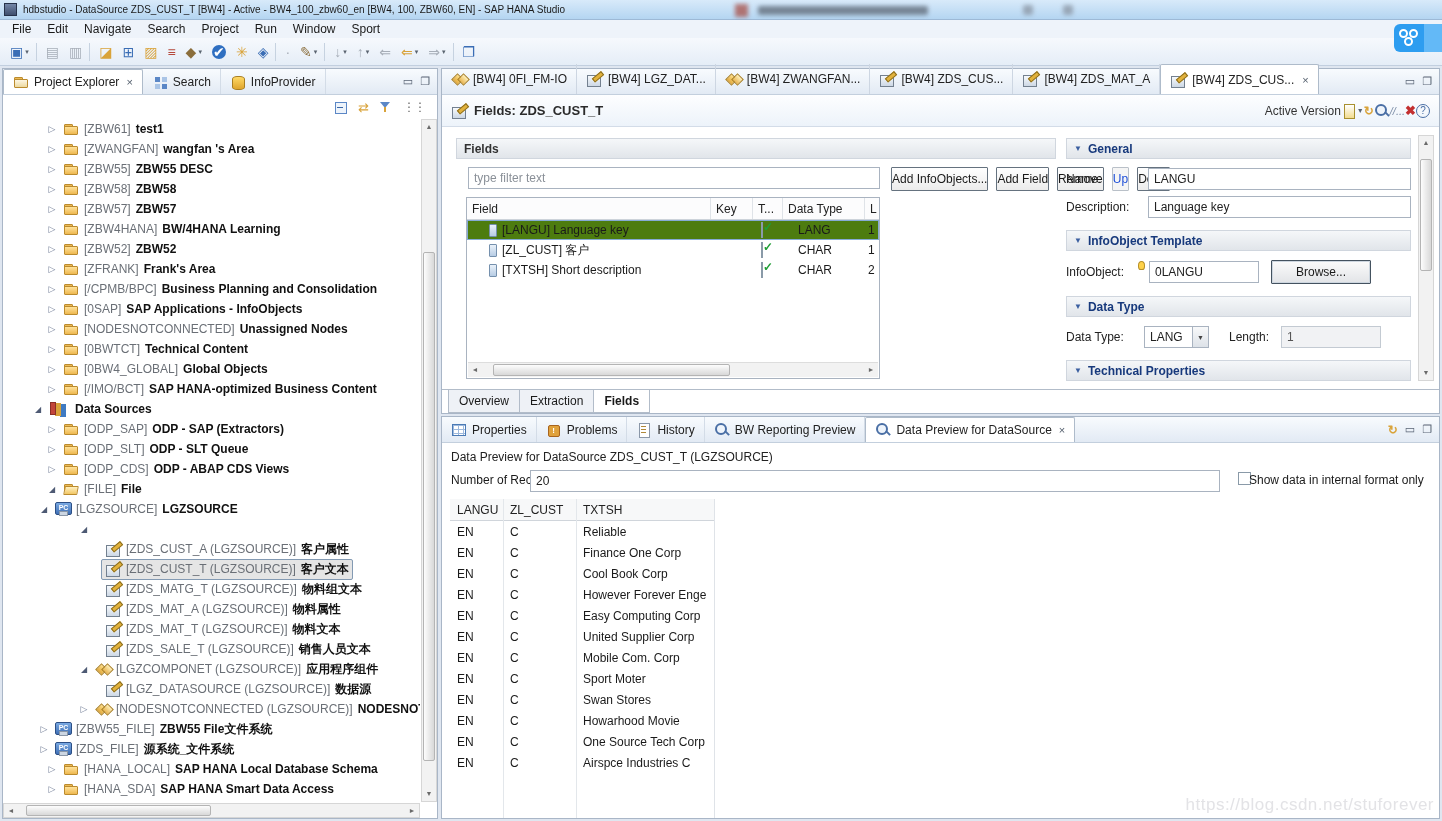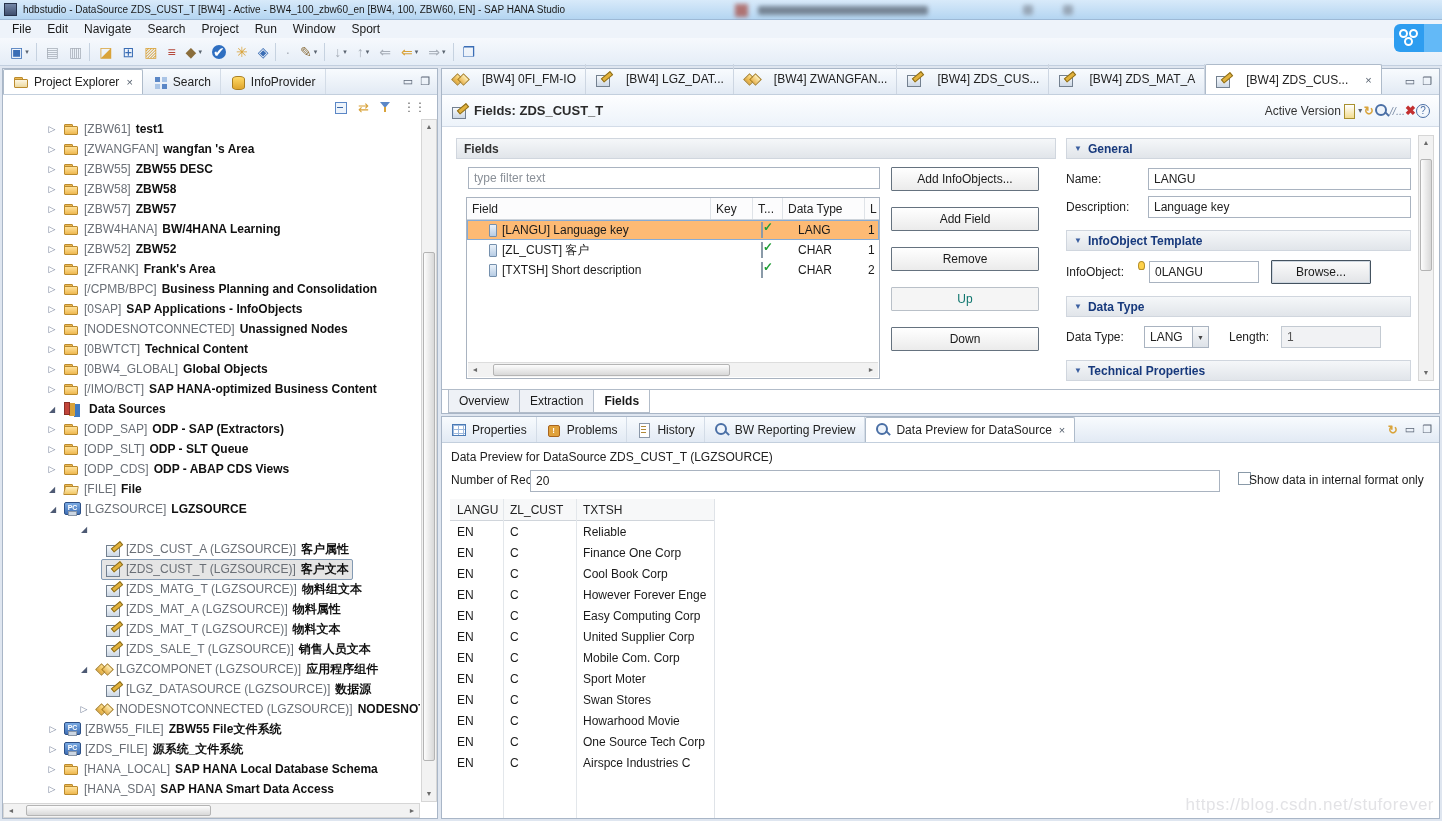--- a/index.html
+++ b/index.html
@@ -73,37 +73,37 @@
 .vmenu{color:#666;font-size:12px;letter-spacing:-1px}
 .tree{position:absolute;left:0;top:50px;right:17px;bottom:16px;overflow:hidden;background:#fff}
 .trow{display:flex;align-items:center;height:20px;white-space:nowrap}
 .arrow{width:14px;text-align:center;color:#76829a;font-size:9px;flex:none}
 .ar-c::before{content:"▷"}
 .ar-e::before{content:"◢";font-size:8px;color:#4e5a74}
 .grp{display:inline-flex;align-items:center;gap:5px;padding:1px 3px;border:1px solid transparent}
 .sel .grp{border-color:#839ab3;background:#e5e5e5;border-radius:2px}
 .tid{color:#6a6f76}
 .tlb{font-weight:bold;color:#111}
-.lvl-1{padding-left:42px}.lvl-2{padding-left:42px}.lvl-3{padding-left:43px}.lvl-4{padding-left:74px}.lvl-5{padding-left:84px}
+.lvl-1{padding-left:28px}.lvl-2{padding-left:42px}.lvl-3{padding-left:34px}.lvl-4{padding-left:74px}.lvl-5{padding-left:84px}
 
 
 .sb-h,.sb-v{position:absolute;background:#f2f2f2;border:1px solid #d6d6d6;display:flex}
 .sb-h{height:15px;align-items:center}
 .sb-v{width:16px;flex-direction:column;align-items:center}
 .sb-h .ar,.sb-v .ar{flex:none;font-size:7px;color:#6a6a6a;width:14px;height:14px;text-align:center;line-height:14px}
 .sb-h .track,.sb-v .track{position:relative;flex:1;align-self:stretch}
 .sbthumb{position:absolute;background:linear-gradient(90deg,#fdfdfd,#d8d8d8);border:1px solid #b4b4b4;border-radius:2px}
 .sb-h .sbthumb{top:1px;bottom:1px;background:linear-gradient(#fdfdfd,#d8d8d8)}
 .sb-v .sbthumb{left:1px;right:1px}
 .tree-hsb{left:0;bottom:0;right:17px}
 .tree-vsb{right:0;top:50px;bottom:16px}
 
 
 .editor-panel{left:441px;top:68px;width:999px;height:346px}
-.etab{display:flex;align-items:center;gap:15px;height:30px;margin-top:1px;padding:0 9px;border-right:1px solid #cdd6e2;white-space:nowrap;color:#222}
+.etab{display:flex;align-items:center;gap:6px;height:30px;margin-top:1px;padding:0 9px;border-right:1px solid #cdd6e2;white-space:nowrap;color:#222}
 .etab.active{background:#fff;border:1px solid #aebbca;border-bottom:0;border-radius:2px 2px 0 0}
 .ed-header{position:absolute;left:0;top:26px;right:0;height:32px;background:linear-gradient(#fdfeff,#edf3fa);border-bottom:1px solid #d3dce8;display:flex;align-items:center;gap:7px;padding:0 9px}
 .ed-title{font-weight:bold;font-size:13px;color:#2b2b2b}
 .av{margin-left:auto;display:flex;align-items:center;color:#333}
 .slashes{color:#7a8ba5;font-size:11px;font-style:italic}
 .red-x{color:#c32f2f;font-weight:bold;font-size:13px}
 .help{width:14px;height:14px;border:1px solid #4a6fa5;border-radius:50%;color:#4a6fa5;font-size:10px;text-align:center;line-height:12px}
 .ddv{font-size:7px;color:#5a6470}
 .ed-content{position:absolute;left:0;top:58px;right:0;bottom:24px;background:#fff}
 .sec-hd{height:21px;background:linear-gradient(#f5f7f9,#e1e5ea);border:1px solid #d0d6de;display:flex;align-items:center;gap:6px;padding:0 7px;font-weight:bold}
@@ -114,27 +114,27 @@
 .inp{border:1px solid #a9b3c0;background:#fff;height:22px;padding:0 5px;font-size:12px;font-family:"Liberation Sans",sans-serif;color:#222}
 .inp::placeholder{color:#8a9098}
 .inp.dis{background:#f1f2f4;color:#555;border-color:#c3cad2}
 .filter-inp{position:absolute;left:26px;top:40px;width:412px}
 .ftable{position:absolute;left:24px;top:70px;width:414px;height:182px;border:1px solid #a9b3c0}
 .fgrid{display:grid;grid-template-columns:244px 42px 30px 82px 1fr;align-items:center}
 .fhd{height:22px;border-bottom:1px solid #cdd3da;background:#fcfcfd}
 .fhd>span{padding-left:5px;border-right:1px solid #dfe3e8;height:100%;display:flex;align-items:center;color:#222}
 .frow{height:20px}
 .frow .fname{display:flex;align-items:center;gap:5px;padding-left:22px;white-space:nowrap;overflow:hidden}
-.frow.sel{background:#fdba74;outline:1px solid #86abd5;outline-offset:-1px}
+.frow.sel{background:#4d7c0f;outline:1px solid #86abd5;outline-offset:-1px}
 .chk{width:13px;height:13px;border:1px solid #8a9aa8;background:#fff;position:relative;margin-left:8px}
 .chk.on::after{content:"✓";position:absolute;left:1px;top:-3px;color:#1f9e35;font-weight:bold;font-size:12px}
 .ft-hsb{left:1px;right:1px;bottom:1px;border:none;border-top:1px solid #ddd}
-.btncol{position:absolute;left:449px;top:40px;width:148px;display:flex;flex-direction:column;gap:16px}
+.btncol{position:absolute;left:449px;top:40px;width:148px;display:flex;flex-direction:row;gap:8px}
 .btn{border:1px solid #65727f;background:linear-gradient(#ffffff,#ebebeb);height:24px;display:flex;align-items:center;justify-content:center;font-size:12px;color:#1a1a1a;border-radius:1px;white-space:nowrap}
-.btn.dis{border-color:#b9c0c8;color:#0f766e;background:#f5f5f5}
+.btn.dis{border-color:#b9c0c8;color:#1d4ed8;background:#f5f5f5}
 .btn.def{border:1px solid #44525f;box-shadow:inset 0 0 0 1px #cdd6df;background:linear-gradient(#fbfbfb,#e2e4e7)}
 .rcol{position:absolute;left:624px;top:11px;width:345px}
 .prow{display:flex;align-items:center;margin-top:9px}
 .plabel{width:82px;flex:none;color:#222}
 .prow .inp{flex:1}
 .bulb{width:7px;height:9px;background:#ffd24a;border:1px solid #b8912a;border-radius:50% 50% 40% 40%;position:relative;top:-7px;left:-4px;flex:none}
 .io-inp{width:110px;flex:none !important}
 .combo{display:flex}
 .combo .inp{width:48px;border-right:0;flex:none}
 .dbtn{width:17px;height:22px;border:1px solid #a9b3c0;background:linear-gradient(#f8f9fa,#dde2e8);display:flex;align-items:center;justify-content:center;font-size:7px;color:#444}

